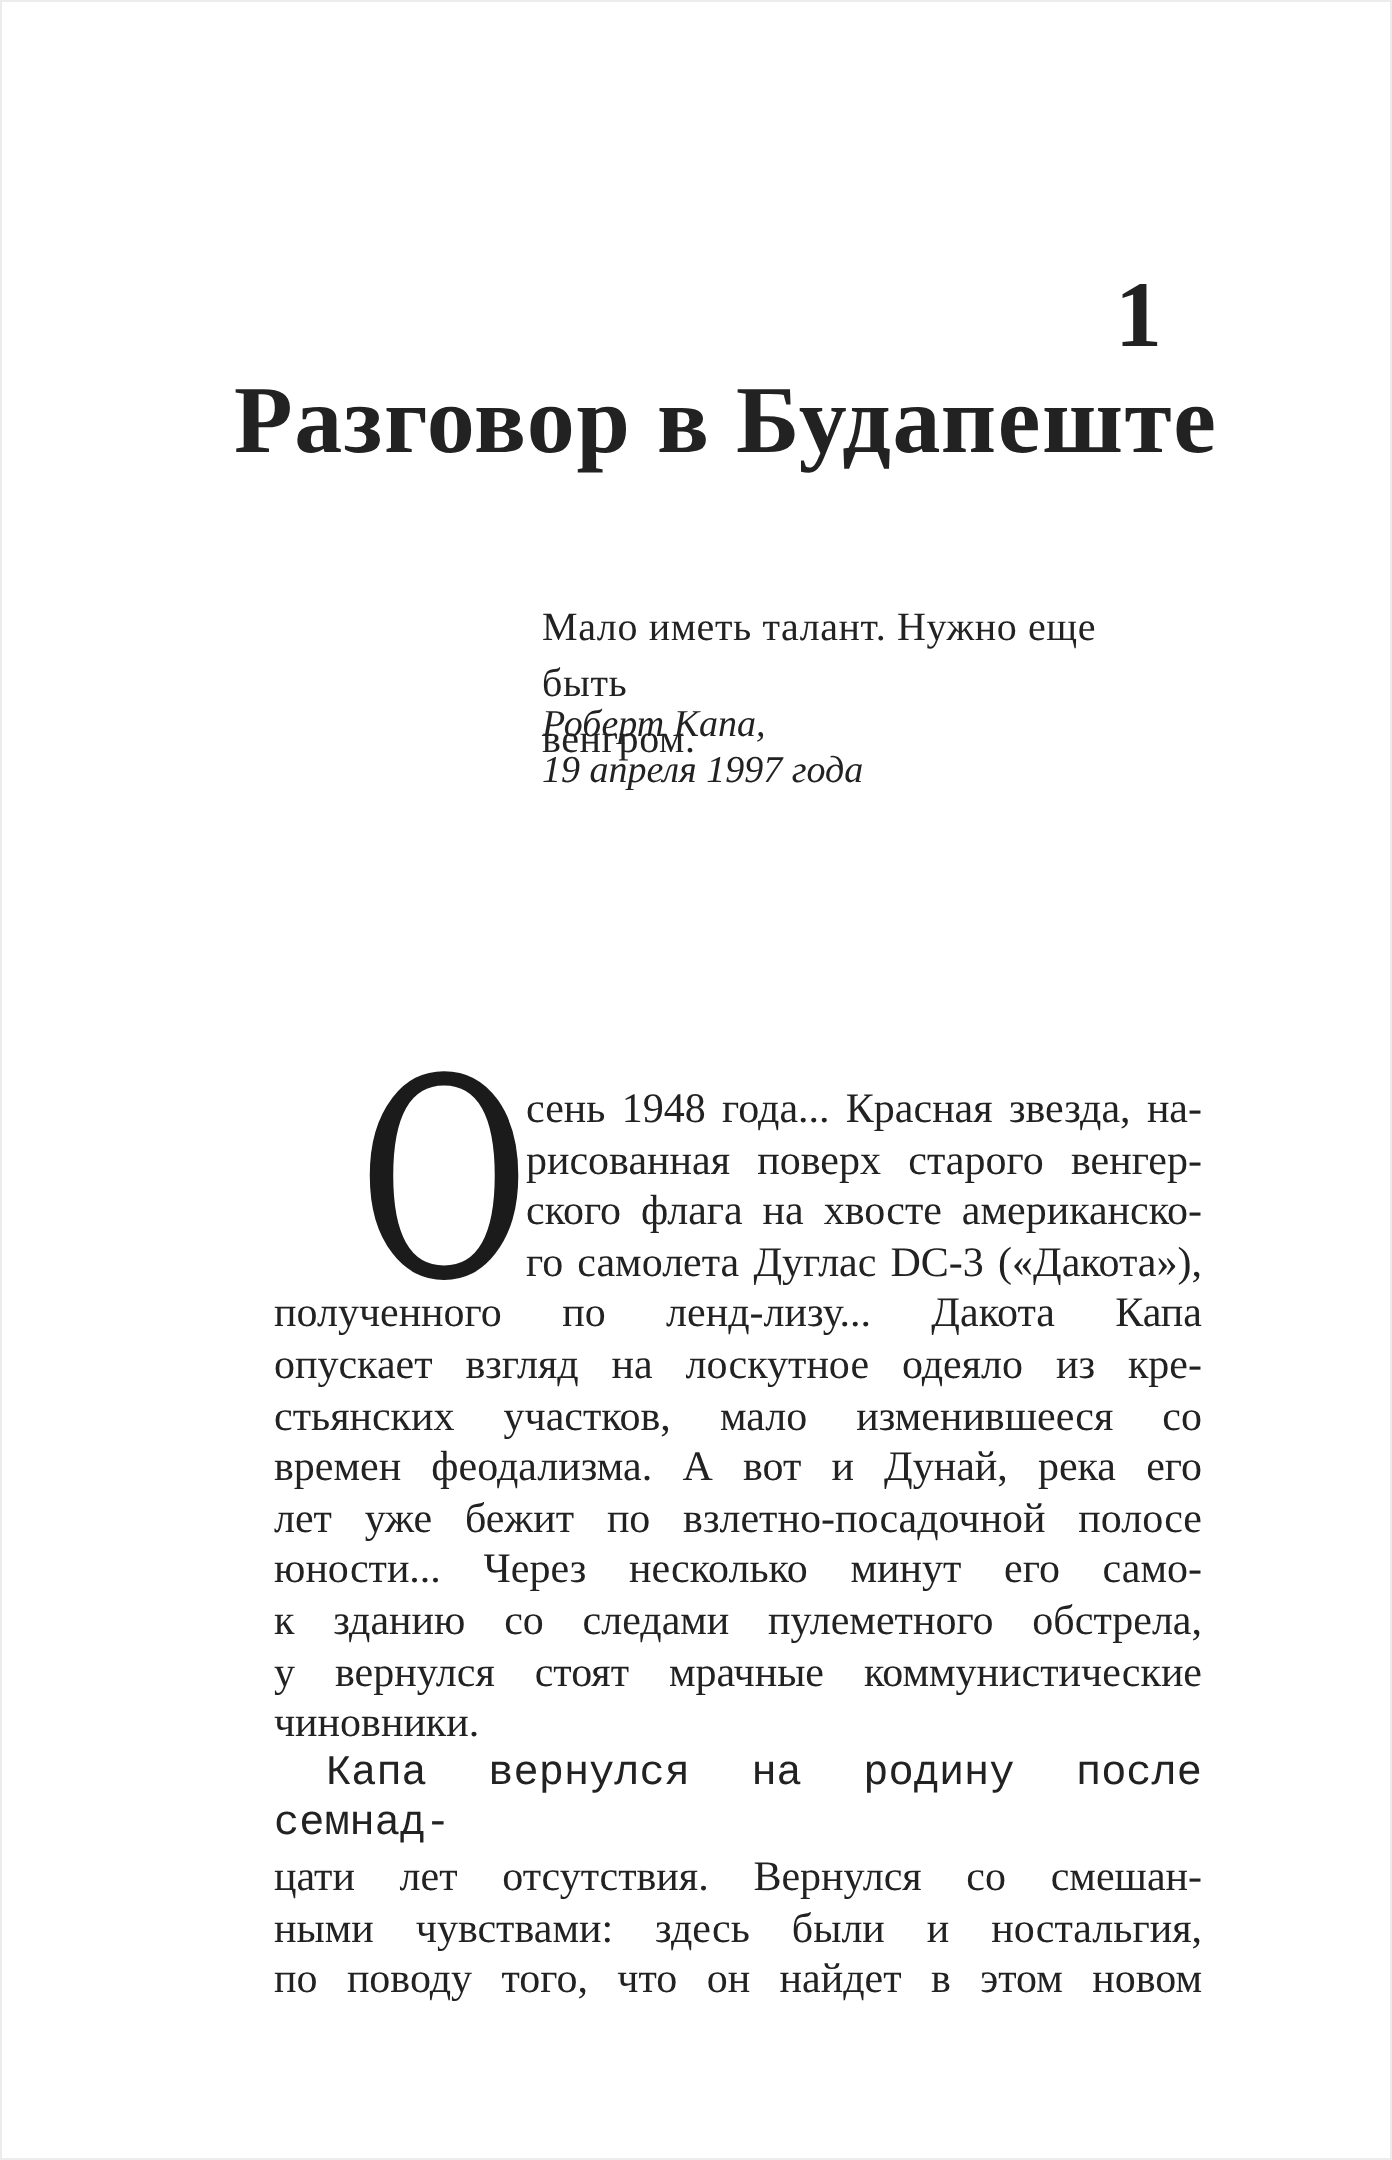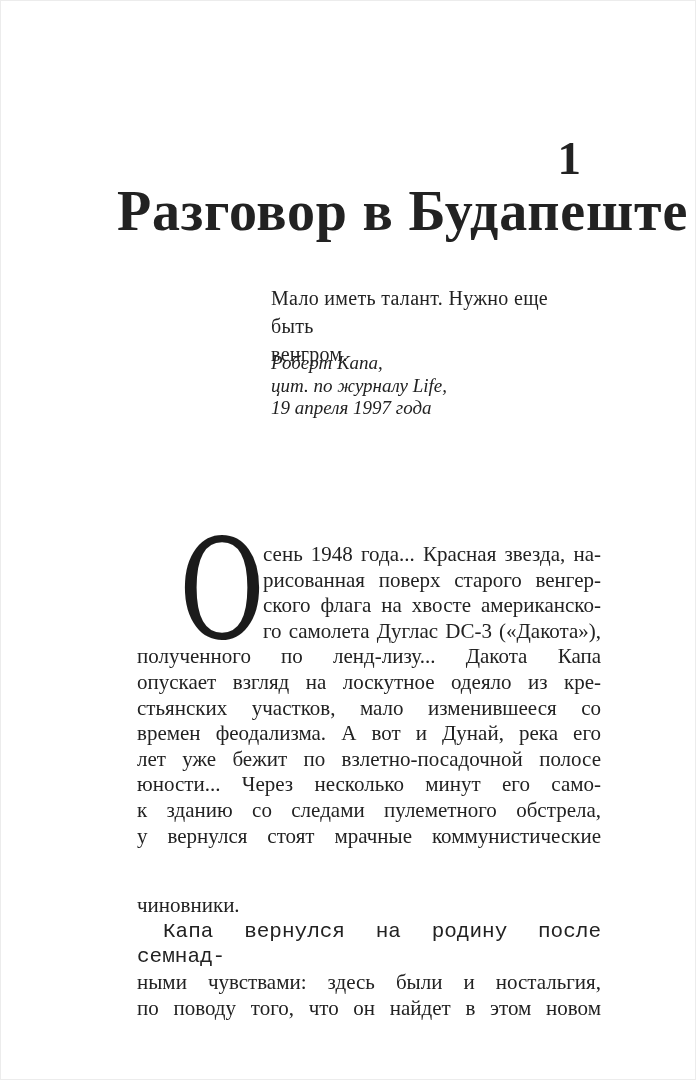--- a/index.html
+++ b/index.html
@@ -25,29 +25,29 @@
     line-height: 42px;
   }
   .chapter-title {
     position: absolute;
     top: 189px;
     left: 116px;
     width: 484px;          
     margin: 0;
     text-align: center;
     font-weight: bold;
-    font-size: 56px;
+    font-size: 48px;
     line-height: 42px;
     letter-spacing: 0.8px;
     white-space: nowrap;
   }
   .epigraph {
     position: absolute;
     left: 270px;
-    top: 283px;
+    top: 299px;
     width: 320px;
     font-size: 20px;
     line-height: 28px;
     letter-spacing: 0.3px;
   }
   .attribution {
     position: absolute;
     left: 270px;
     top: 351px;
     width: 318px;          
@@ -61,21 +61,21 @@
     left: 136px;
     top: 541px;
     width: 464px;          
     font-size: 21px;
     line-height: 25.6px;
   }
   .line {
     text-align: justify;
     text-align-last: justify;
   }
-  .line.last-left { text-align-last: left; margin-top: 44px; }
+  .line.last-left { text-align-last: left; }
   .para.indented .line:first-child { text-indent: 26px; font-family: Liberation Mono, monospace; }
   .dropcap {
     float: left;
     width: 76px;
     height: 97px;
     margin: 3px 8px 0 42px;
     font-family: "DejaVu Serif", "Liberation Serif", serif;
     font-size: 138px;
     line-height: 92px;
     transform: scaleX(0.76);
@@ -88,21 +88,20 @@
 
 <div class="page">
   <div class="chapter-number">1</div>
   <h1 class="chapter-title">Разговор в Будапеште</h1>
   <div class="epigraph">
       <div class="epi-line">Мало иметь талант. Нужно еще быть</div>
       <div class="epi-line">венгром.</div>
     </div>
   <div class="attribution">
       <div class="attr-line">Роберт Капа,</div>
-      <div class="attr-line">цит. по журналу Life,</div>
       <div class="attr-line">19 апреля 1997 года</div>
     </div>
   <div class="body-text">
       <div class="para">
         <span class="dropcap">О</span>
         <div class="line">сень 1948 года... Красная звезда, на-</div>
         <div class="line">рисованная поверх старого венгер-</div>
         <div class="line">ского флага на хвосте американско-</div>
         <div class="line">го самолета Дуглас DC-3 («Дакота»),</div>
         <div class="line">полученного по ленд-лизу... Дакота Капа</div>
@@ -110,17 +109,18 @@
         <div class="line">стьянских участков, мало изменившееся со</div>
         <div class="line">времен феодализма. А вот и Дунай, река его</div>
         <div class="line">лет уже бежит по взлетно-посадочной полосе</div>
         <div class="line">юности... Через несколько минут его само-</div>
         <div class="line">к зданию со следами пулеметного обстрела,</div>
         <div class="line">у вернулся стоят мрачные коммунистические</div>
         <div class="line last-left">чиновники.</div>
       </div>
       <div class="para indented">
         <div class="line">Капа вернулся на родину после семнад-</div>
+        <div class="line">цати лет отсутствия. Вернулся со смешан-</div>
         <div class="line">ными чувствами: здесь были и ностальгия,</div>
         <div class="line">по поводу того, что он найдет в этом новом</div>
       </div>
     </div>
 </div>
 
 </body></html>

